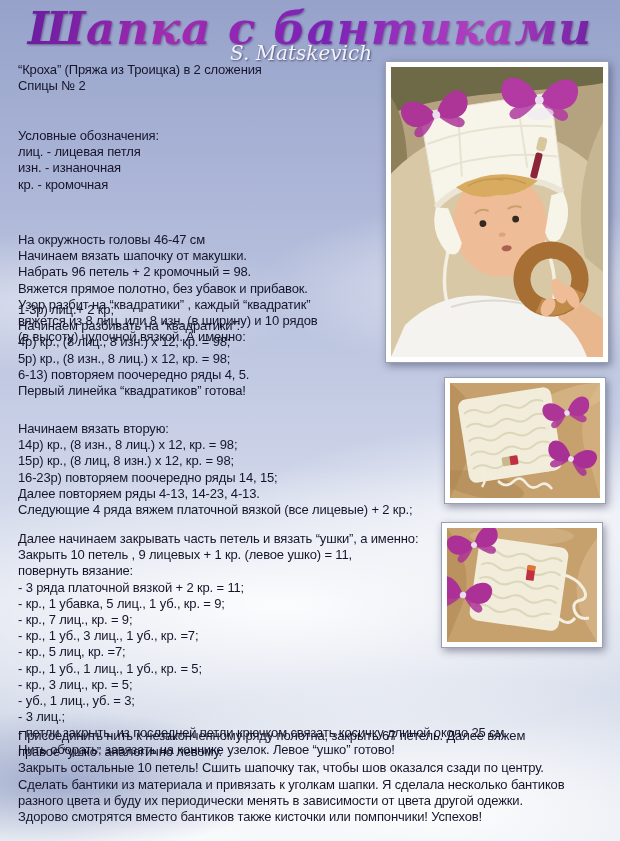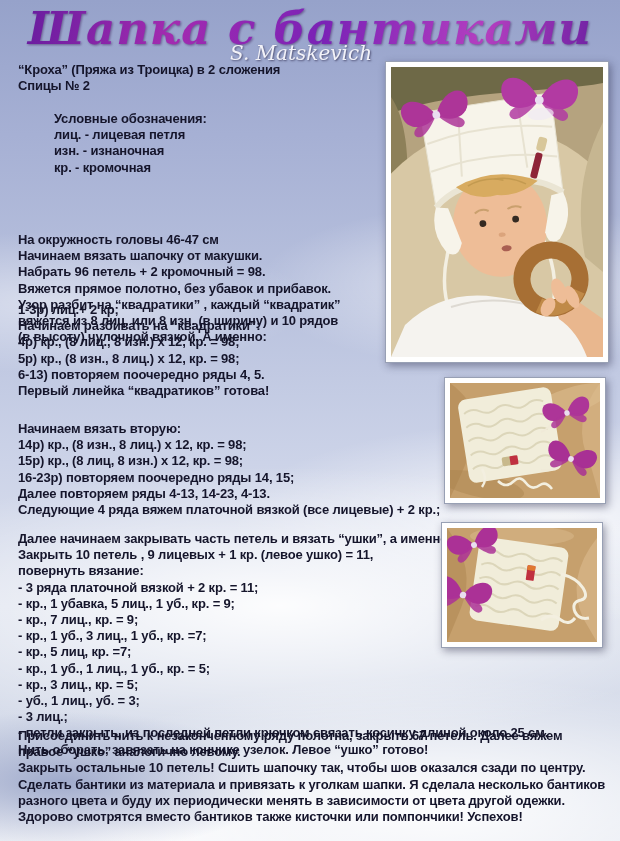--- a/index.html
+++ b/index.html
@@ -24,25 +24,25 @@
     -webkit-background-clip:text; background-clip:text; color:transparent;
     filter:drop-shadow(1px 1px 1px rgba(45,0,70,.45));
   }
   .author{
     position:absolute; top:41px; left:0; width:570px; text-align:center;
     font-family:"DejaVu Serif",serif; font-style:italic; font-size:20px;
     color:#f2f2f8; text-shadow:1px 1px 2px rgba(70,70,105,.9);margin-left:16px;
   }
   .tb{
     position:absolute; left:18px; z-index:1;
-    font-weight:bold; font-size:13px; line-height:16.2px; letter-spacing:-0.15px;
+    font-weight:normal; font-size:13px; line-height:16.2px; letter-spacing:-0.15px;
     color:#15152b; white-space:pre-line;
   }
   .b-intro{top:62px;}
-  .b-legend{top:111px;margin-left:36px;}
+  .b-legend{top:128px;}
   .b-setup{top:184px;margin-top:48px;}
   .b-first{top:302px;}
   .b-second{top:421px;}
   .b-ears{top:531px;}
   .b-finishing{top:728px; width:590px;}
   .photo{
     position:absolute; z-index:2; background:#fff; padding:5px;
     border:1px solid #98a0b4; box-shadow:2px 3px 8px rgba(40,40,70,.45);
   }
   .photo svg{display:block;}

